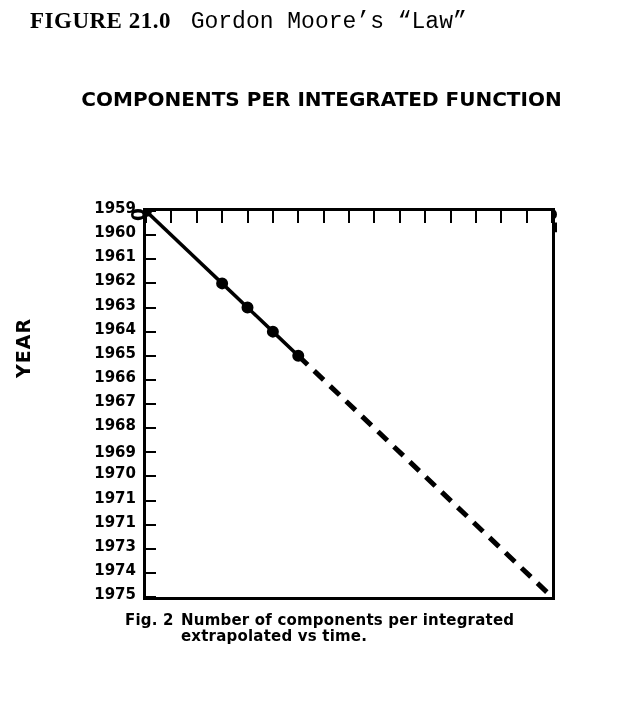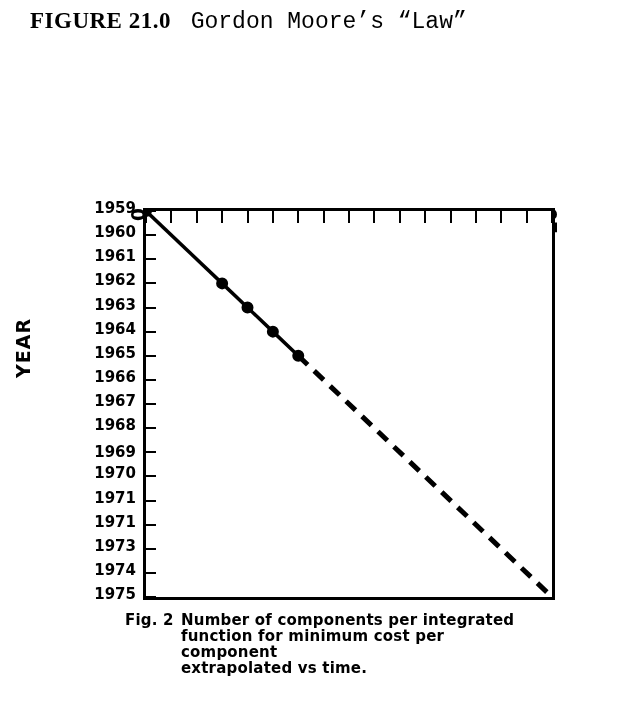--- a/index.html
+++ b/index.html
@@ -185,20 +185,21 @@
 <body>
 
 <div id="figure-header">
   <span class="fig-label">FIGURE 21.0</span>
   <span class="fig-title">Gordon Moore’s “Law”</span>
 </div>
 
 <div id="chart-area">
 
   <div id="chart-title">
+    <span class="line2">COMPONENTS PER INTEGRATED FUNCTION</span>
   </div>
 
   <div id="xaxis-labels">
       <div class="xlabel" style="left: 0px;">
         <span>0</span>
       </div>
       <div class="xlabel" style="left: 25.375px;">
         <span>1</span>
       </div>
       <div class="xlabel" style="left: 50.75px;">
@@ -317,16 +318,15 @@
       <div class="ytick" style="top: 264.375px;"></div>
       <div class="ytick" style="top: 288.5px;"></div>
       <div class="ytick" style="top: 312.625px;"></div>
       <div class="ytick" style="top: 336.75px;"></div>
       <div class="ytick" style="top: 360.875px;"></div>
       <div class="ytick" style="top: 385px;"></div>
     </div>
 
   <div id="fig-caption">
     <span class="cap-num">Fig. 2</span><span class="cap-body">Number of components per integrated</span>
-    <span class="cap-line2">function for minimum cost per component</span>
     <span class="cap-line3">extrapolated vs time.</span>
   </div>
 </div>
 
 </body></html>

